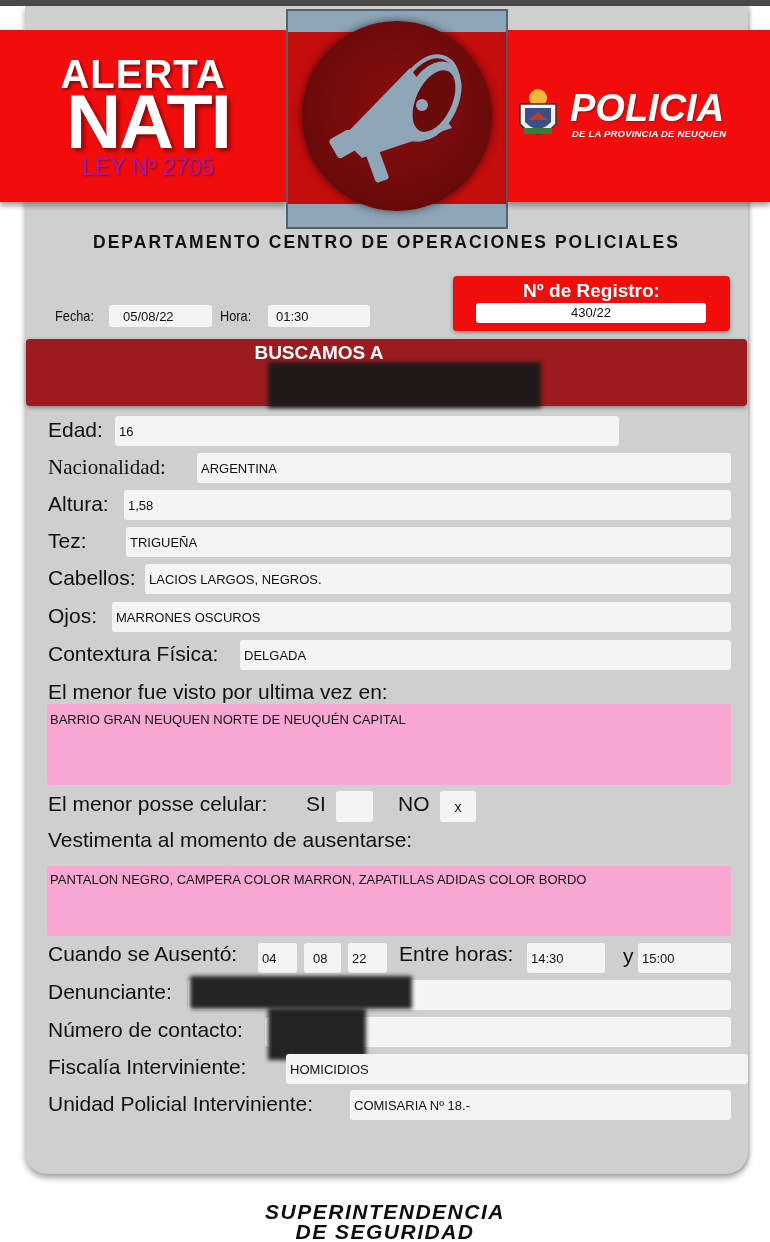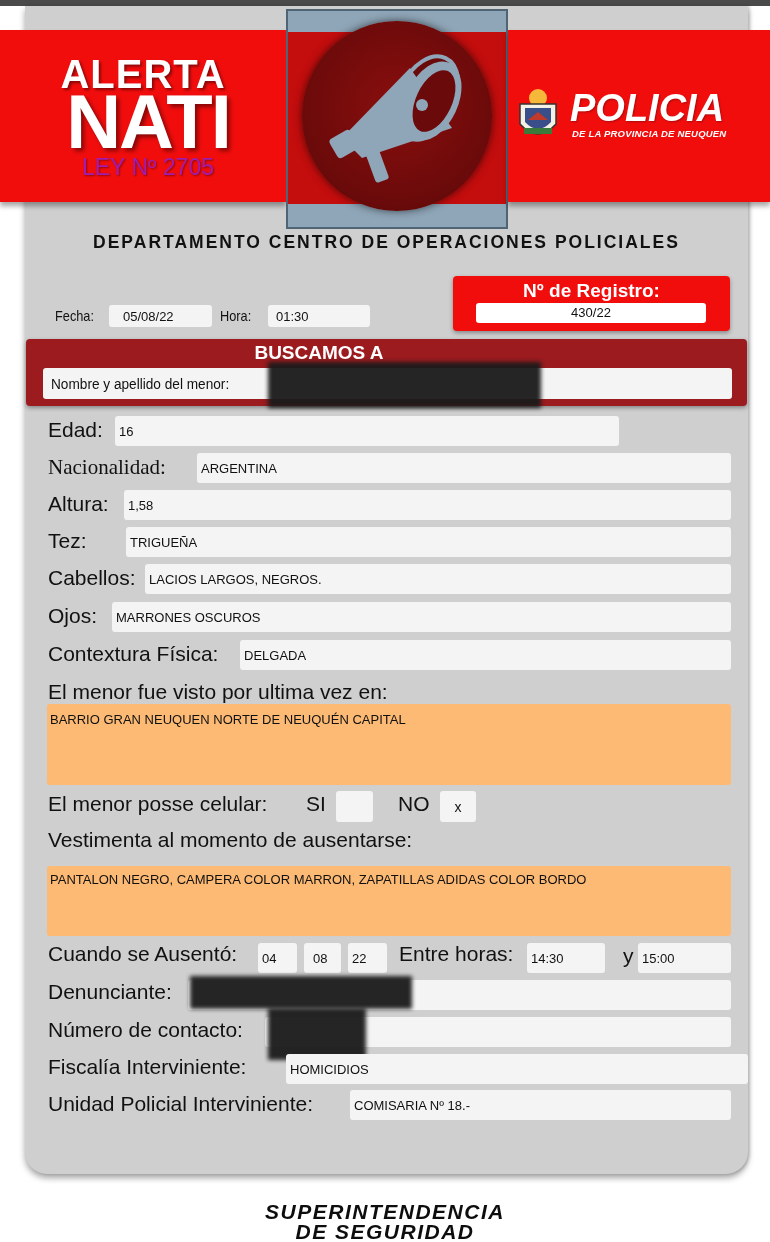--- a/index.html
+++ b/index.html
@@ -103,21 +103,21 @@
   }
 
   .row-lbl {
     position: absolute; left: 48px; font-size: 21px; color: #111; white-space: nowrap;
   }
   .row-field {
     position: absolute; background: #f4f4f4; border-radius: 3px; height: 30px;
     font-size: 13px; color: #111; padding-left: 4px; line-height: 32px; white-space: nowrap;
   }
   .area-field {
-    position: absolute; left: 47px; width: 684px; background: #fdba74; border-radius: 3px;
+    position: absolute; left: 47px; width: 684px; background: #f9a8d4; border-radius: 3px;
     font-size: 13px; color: #111; padding: 8px 3px;
   }
   .box-small {
     position: absolute; background: #f4f4f4; border-radius: 3px; font-size: 14px; color: #111;
     text-align: center;
   }
 
   .footer {
     position: absolute; left: 0; width: 770px; text-align: center; font-weight: bold; font-style: italic;
     font-size: 21px; letter-spacing: 1.5px; color: #0d0d0d; line-height: 24px;
@@ -171,23 +171,20 @@
 <span class="lbl-small" style="left:220px; top:307px;">Hora:</span>
 <div class="field" style="left:268px; top:305px; width:102px; height:22px; padding-left:8px;">01:30</div>
 
 <div class="registro-box">
   <div class="registro-label">Nº de Registro:</div>
   <div class="registro-value">430/22</div>
 </div>
 
 <div class="buscamos">
   <div class="buscamos-title">BUSCAMOS A</div>
-  <div class="nombre-field">
-    <span style="display:inline-block; transform:scaleX(0.88); transform-origin:left;">Nombre y apellido del menor:</span>
-  </div>
 </div>
 <div class="redact" style="left:268px; top:362px; width:273px; height:46px;"></div>
 
 <span class="row-lbl" style="top:418px;">Edad:</span>
 <div class="row-field" style="left:115px; top:416px; width:504px;">16</div>
 
 <span class="row-lbl" style="top:455px;font-family:Liberation Serif, serif;">Nacionalidad:</span>
 <div class="row-field" style="left:197px; top:453px; width:534px;">ARGENTINA</div>
 
 <span class="row-lbl" style="top:492px;">Altura:</span>

